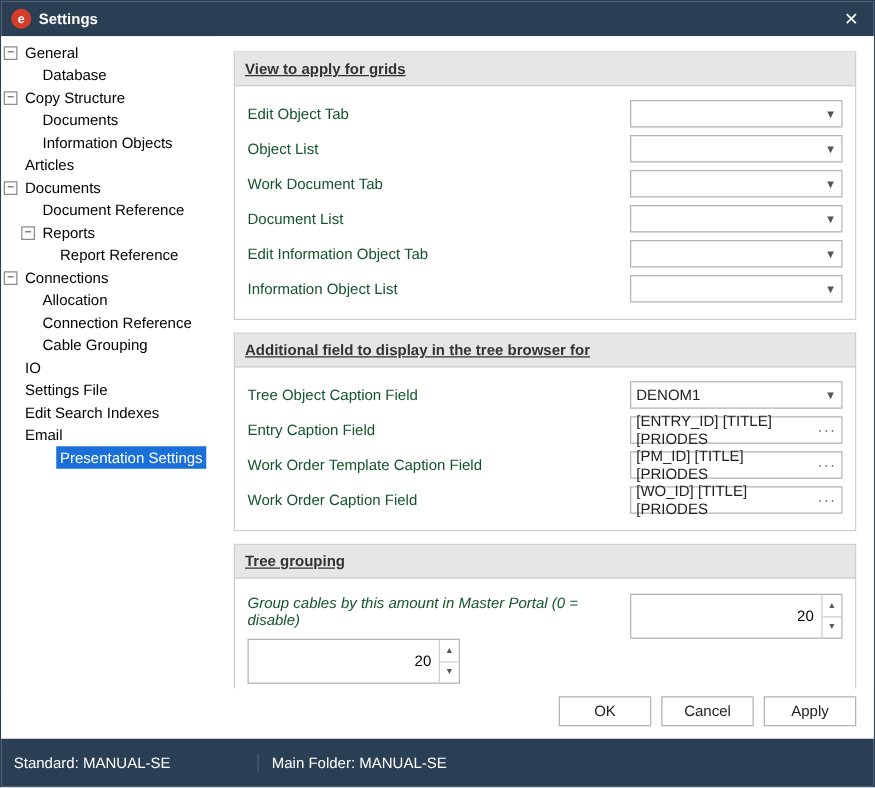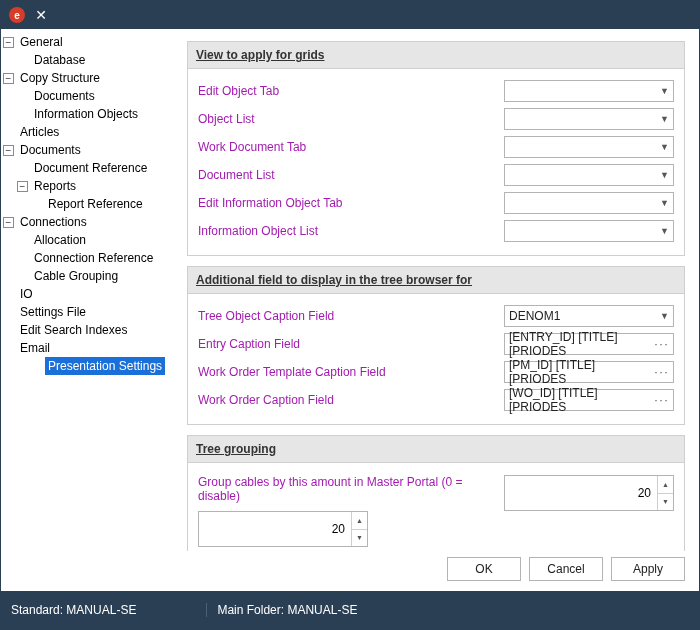--- a/index.html
+++ b/index.html
@@ -26,53 +26,54 @@
   .tree .selected { background: #1a6fd8; color: #fff; margin-left: 28px; }
   .tree .children { padding-left: 14px; }
 
   
   .main { flex: 1; background: #fff; padding: 12px 14px 8px 14px; overflow: hidden; }
   .group { border: 1px solid #cfcfcf; background: #fff; margin-bottom: 10px; font-size: 12px; }
   .group-header { background: #e6e6e6; border-bottom: 1px solid #cfcfcf; padding: 6px 8px; font-weight: 600; color: #333; text-decoration: underline; }
   .group-body { padding: 8px 10px 10px 10px; }
 
   .field-row { display: flex; align-items: center; height: 28px; }
-  .field-label { flex: 1; color: #a21caf; }
+  .field-label { flex: 1; color: #14532d; }
 
   .combo { width: 170px; height: 22px; border: 1px solid #b4b4b4; background: #fff; display: flex; align-items: center; padding: 0 4px; font-size: 12px; color: #222; position: relative; }
   .combo .caret { margin-left: auto; color: #555; font-size: 9px; }
 
   .combo .more { margin-left: auto; color: #555; font-size: 12px; letter-spacing: 1px; }
 
   .spinner { width: 170px; height: 36px; border: 1px solid #b4b4b4; background: #fff; display: flex; align-items: center; font-size: 12px; }
   .spinner .num { flex: 1; text-align: right; padding: 0 6px; }
   .spinner .steps { width: 16px; height: 100%; border-left: 1px solid #cfcfcf; display: flex; flex-direction: column; }
   .spinner .steps div { flex: 1; font-size: 7px; text-align: center; color: #555; display:flex; align-items:center; justify-content:center; cursor:pointer; }
   .spinner .steps div:first-child { border-bottom: 1px solid #cfcfcf; }
 
   .field-row.twoline { height: 36px; align-items: flex-start; padding-top:4px; }
-  .field-row.twoline .field-label { line-height: 14px; }
+  .field-row.twoline .field-label { line-height: 14px; font-style: italic; }
 
   
   .buttons { display: flex; justify-content: flex-end; gap: 8px; padding: 6px 14px 10px 14px; background: #fff; }
   .btn { min-width: 74px; height: 24px; border: 1px solid #b4b4b4; background: #fff; font-size: 12px; color: #222; cursor: pointer; }
 
   
   .statusbar { height: 38px; background: #2a3f54; color: #fff; display: flex; align-items: center; font-size: 12px; }
   .statusbar .cell { padding: 0 10px; }
   .statusbar .divider { width: 1px; height: 14px; background: #4a6076; margin: 0 0; }
   .statusbar .spacer { flex: 1; }
 </style>
 </head>
 <body>
 
 <div class="window">
 
   <div class="titlebar">
     <div class="app-icon">e</div>
+    <div class="title">Settings</div>
     <div class="close">✕</div>
   </div>
 
   <div class="body">
 
     <div class="tree">
       <ul>
         <li>
           <div class="row">
               <span class="toggle">−</span>

